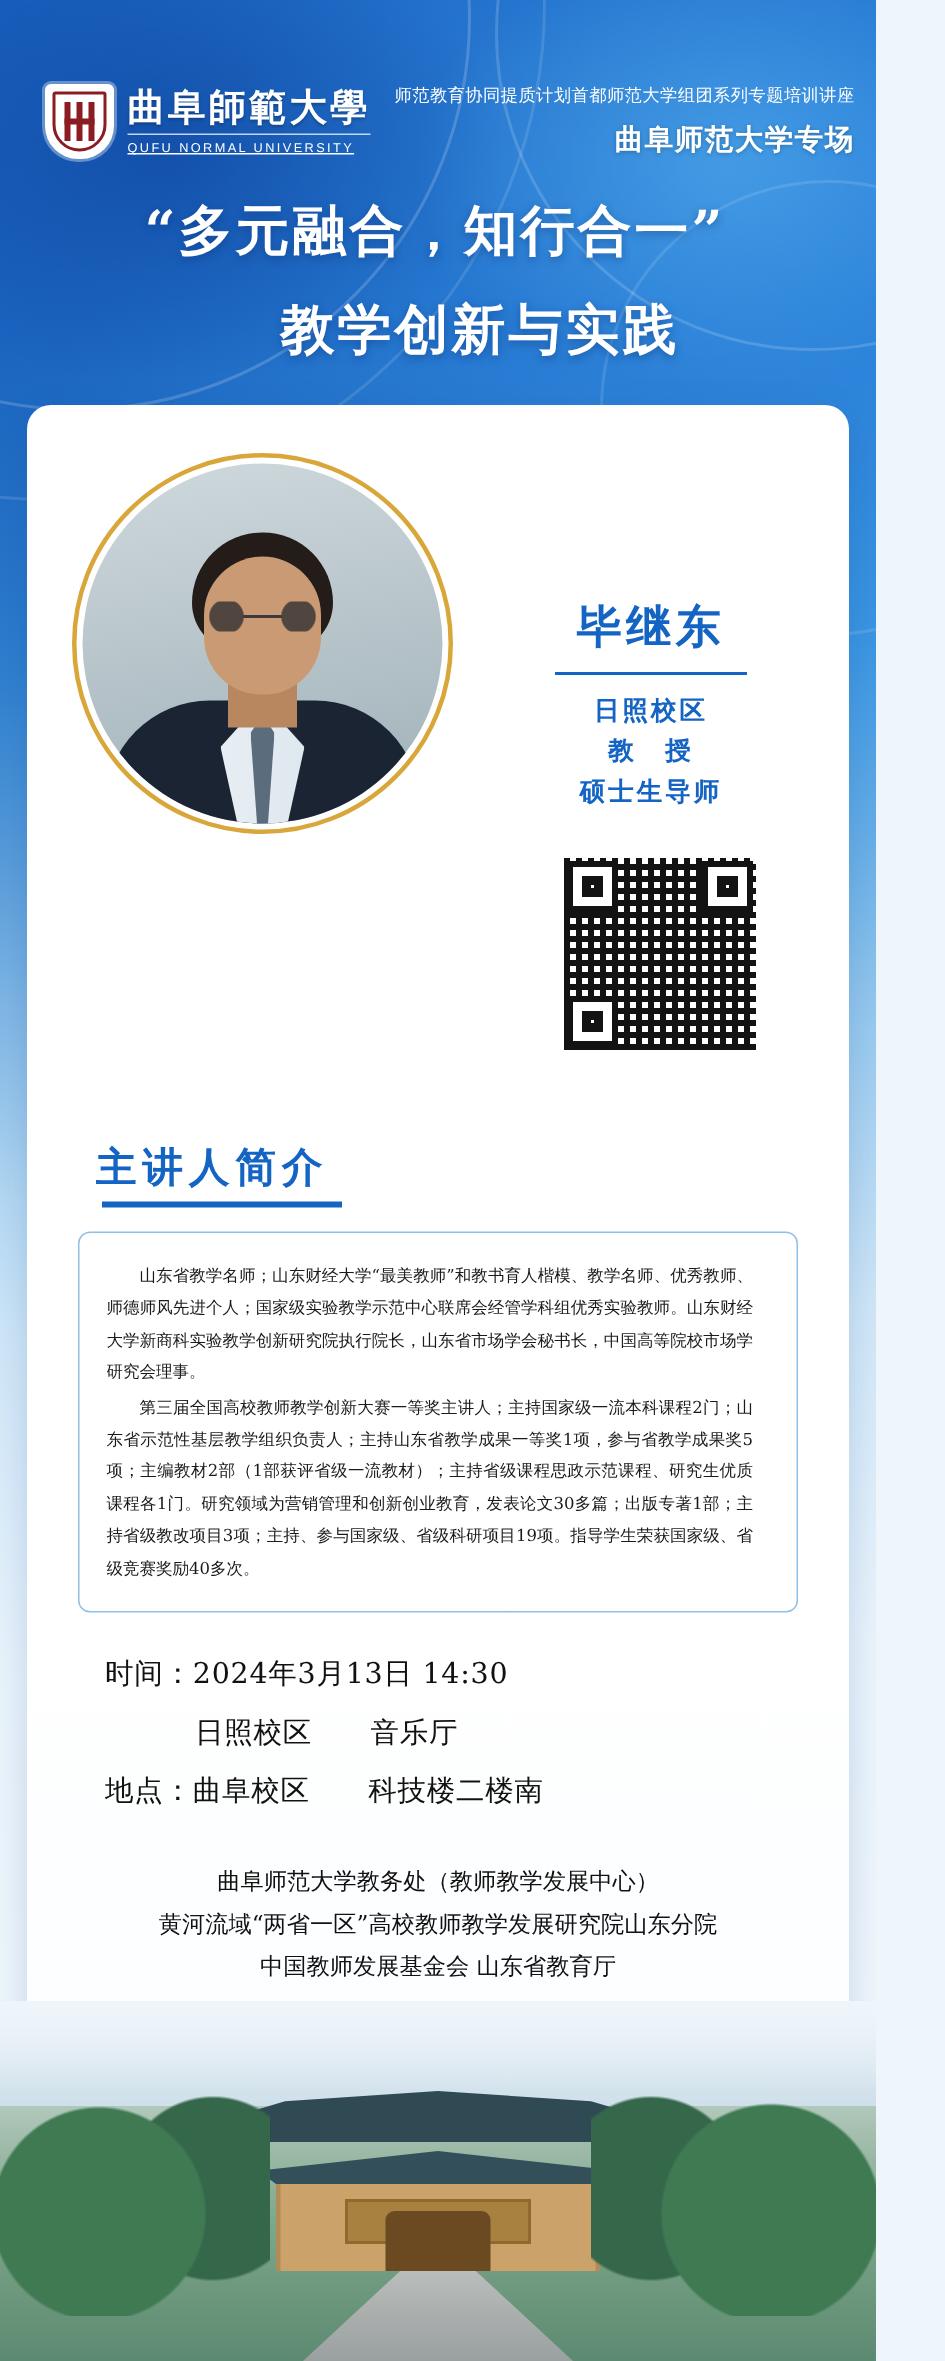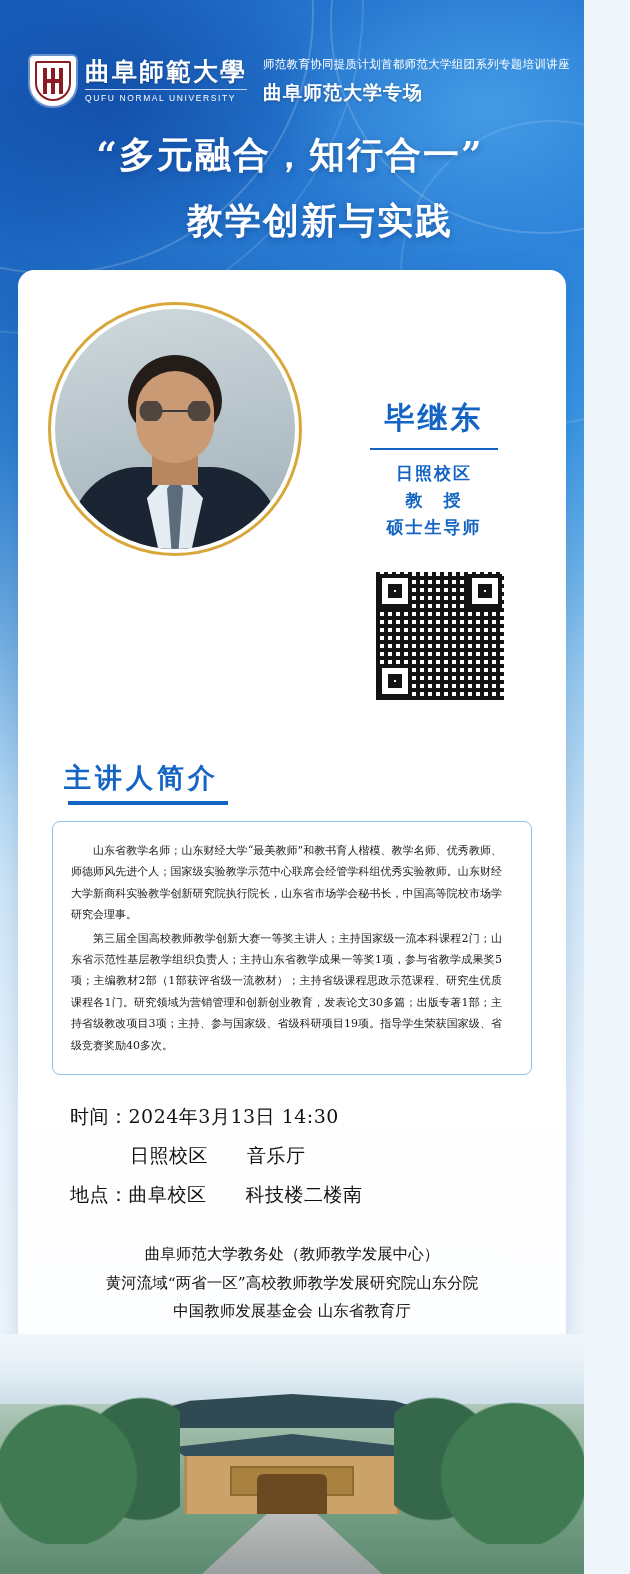--- a/index.html
+++ b/index.html
@@ -71,23 +71,24 @@
   .logo-cn{
     font-family:"DejaVu Serif","Liberation Serif",serif;
     font-weight:700;font-size:25px;color:#fff;letter-spacing:2px;
     line-height:1.05;
     text-shadow:0 1px 2px rgba(0,0,0,0.25);
   }
   .logo-en{
     font-size:8.5px;color:#fff;letter-spacing:1.6px;margin-top:4px;
     border-top:1px solid rgba(255,255,255,0.75);padding-top:3px;
     white-space:nowrap;
+    text-decoration:underline;
   }
   .header-right{
-    flex:1;text-align:left;padding-right:4px;
+    flex:1;text-align:right;padding-right:4px;
   }
   .hr-line1{
     font-size:11.5px;color:#ffffff;letter-spacing:0.3px;line-height:1.5;
     white-space:nowrap;
   }
   .hr-line2{
     font-size:19px;font-weight:700;color:#ffffff;letter-spacing:1px;
     margin-top:6px;text-shadow:0 1px 3px rgba(0,0,0,0.25);
   }
 

